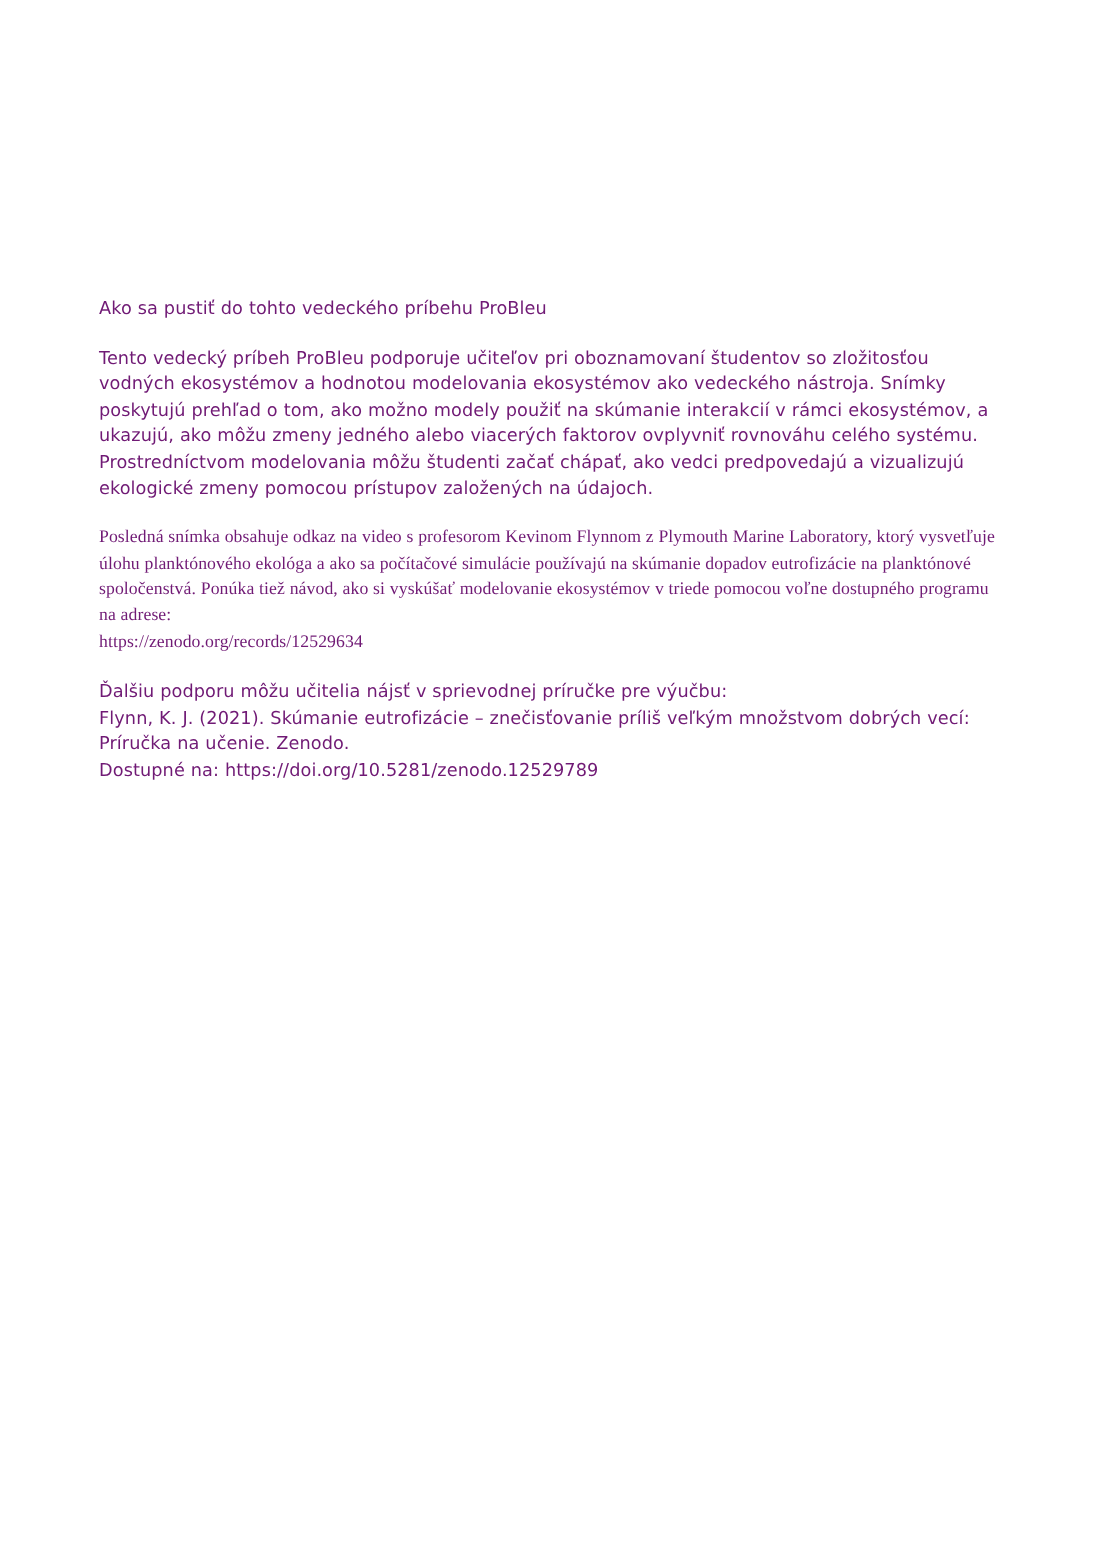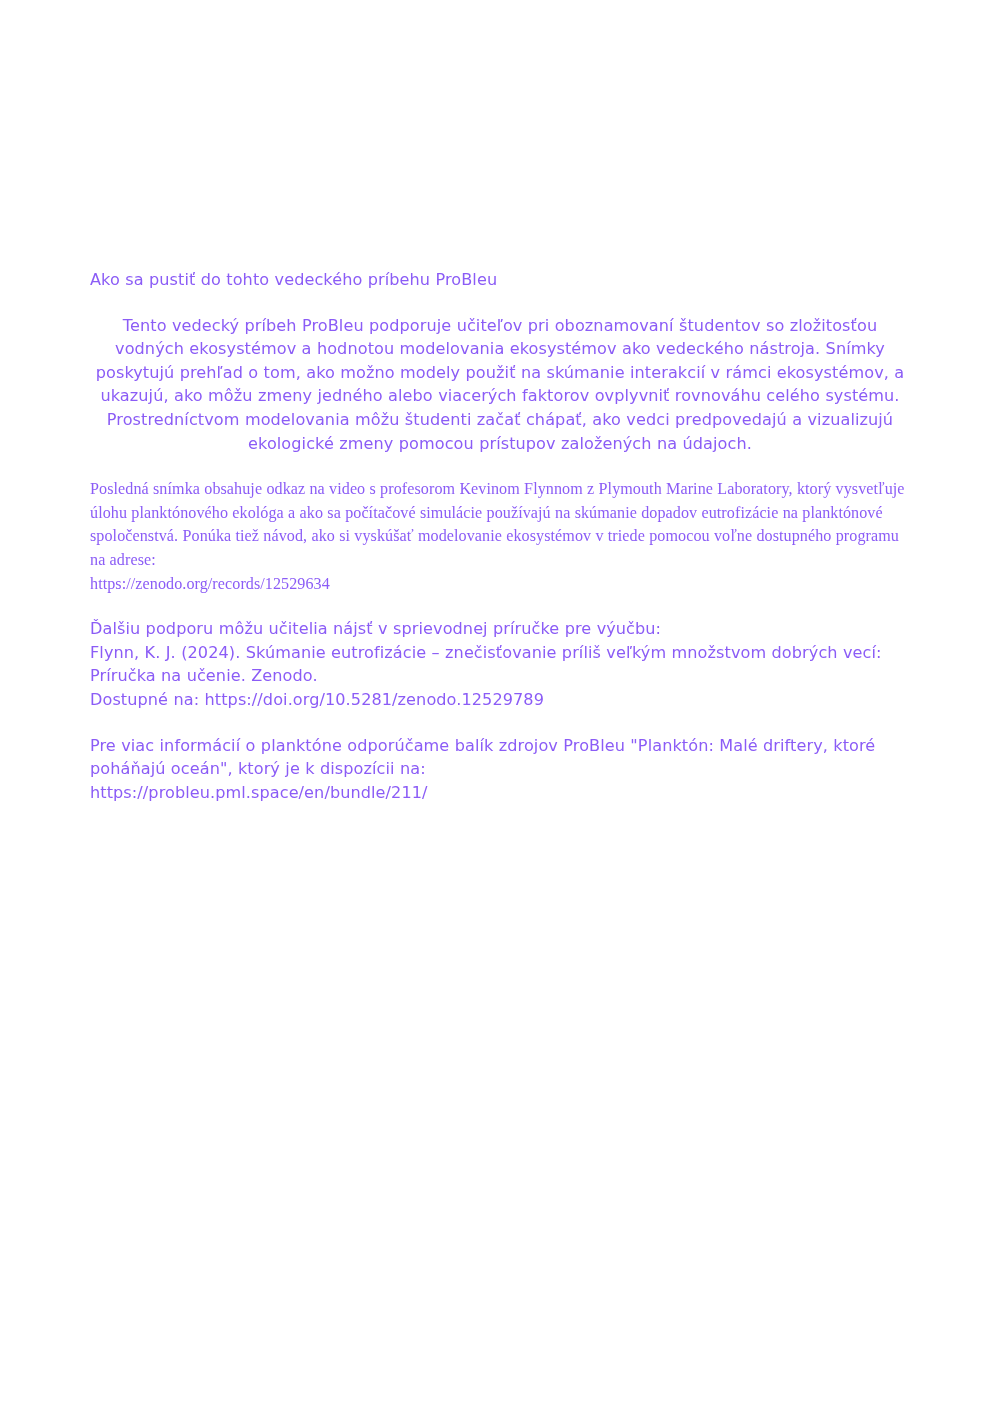--- a/index.html
+++ b/index.html
@@ -32,54 +32,52 @@
     left: 90px;
     top: 268px;
     width: 822px;
   }
 
   .para {
     margin: 0 0 22px 0;
     font-size: 16.1px;
     line-height: 23.6px;
     letter-spacing: 0.005em;
-    color: #8b5cf6;
+    color: #701a75;
     white-space: pre-line;
     text-align: left;
     word-spacing: 0.01em;
   }
 
   .para:last-child {
     margin-bottom: 0;
   }
 
   .para-heading {
     margin-bottom: 22px;
   }
 
   
-  .p-intro      { width: 820px; text-align: center; }
+  .p-intro      { width: 820px; }
   .p-last-slide { width: 818px; font-family: Liberation Serif, serif; }
   .p-guide      { width: 820px; }
   .p-more       { width: 800px; }
 </style>
 </head>
 <body>
 
 <div class="page">
   <div class="content">
 
     <p class="para para-heading">Ako sa pustiť do tohto vedeckého príbehu ProBleu</p>
 
     <p class="para p-intro">Tento vedecký príbeh ProBleu podporuje učiteľov pri oboznamovaní študentov so zložitosťou vodných ekosystémov a hodnotou modelovania ekosystémov ako vedeckého nástroja. Snímky poskytujú prehľad o tom, ako možno modely použiť na skúmanie interakcií v rámci ekosystémov, a ukazujú, ako môžu zmeny jedného alebo viacerých faktorov ovplyvniť rovnováhu celého systému. Prostredníctvom modelovania môžu študenti začať chápať, ako vedci predpovedajú a vizualizujú ekologické zmeny pomocou prístupov založených na údajoch.</p>
 
     <p class="para p-last-slide">Posledná snímka obsahuje odkaz na video s profesorom Kevinom Flynnom z Plymouth Marine Laboratory, ktorý vysvetľuje úlohu planktónového ekológa a ako sa počítačové simulácie používajú na skúmanie dopadov eutrofizácie na planktónové spoločenstvá. Ponúka tiež návod, ako si vyskúšať modelovanie ekosystémov v triede pomocou voľne dostupného programu na adrese:
 https://zenodo.org/records/12529634</p>
 
     <p class="para p-guide">Ďalšiu podporu môžu učitelia nájsť v sprievodnej príručke pre výučbu:
-Flynn, K. J. (2024). Skúmanie eutrofizácie – znečisťovanie príliš veľkým množstvom dobrých vecí: Príručka na učenie. Zenodo.
+Flynn, K. J. (2021). Skúmanie eutrofizácie – znečisťovanie príliš veľkým množstvom dobrých vecí: Príručka na učenie. Zenodo.
 Dostupné na: https://doi.org/10.5281/zenodo.12529789</p>
 
-    <p class="para p-more">Pre viac informácií o planktóne odporúčame balík zdrojov ProBleu "Planktón: Malé driftery, ktoré poháňajú oceán", ktorý je k dispozícii na:
-https://probleu.pml.space/en/bundle/211/</p>
 
   </div>
 </div>
 
 </body></html>

